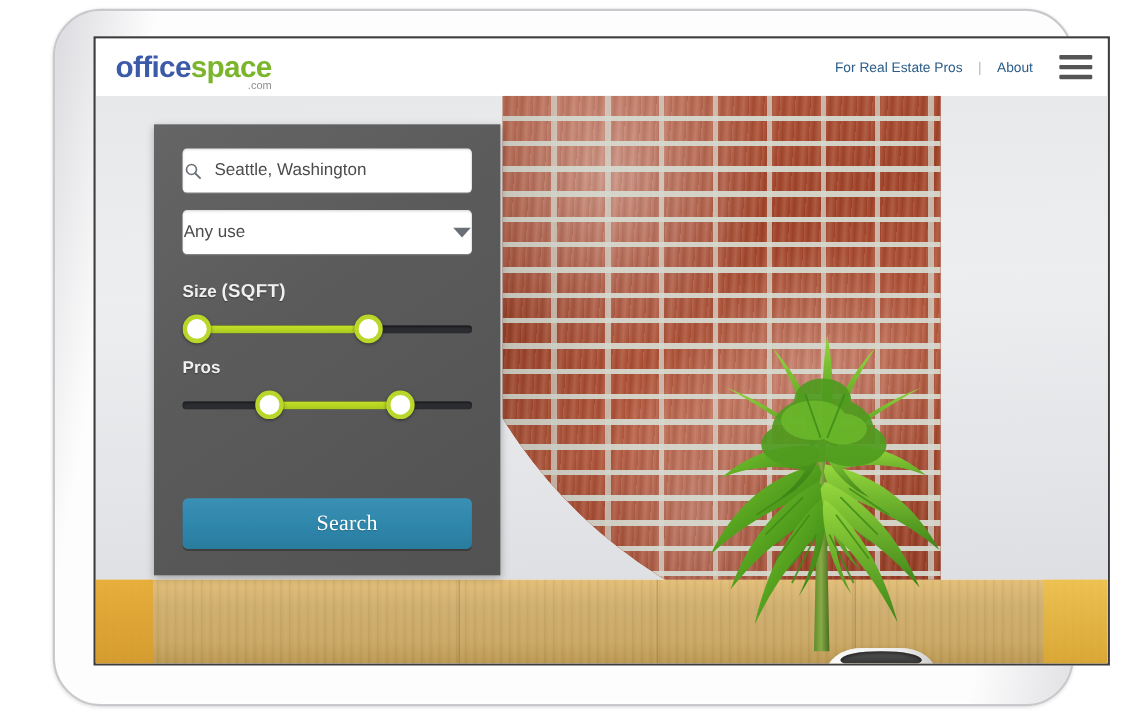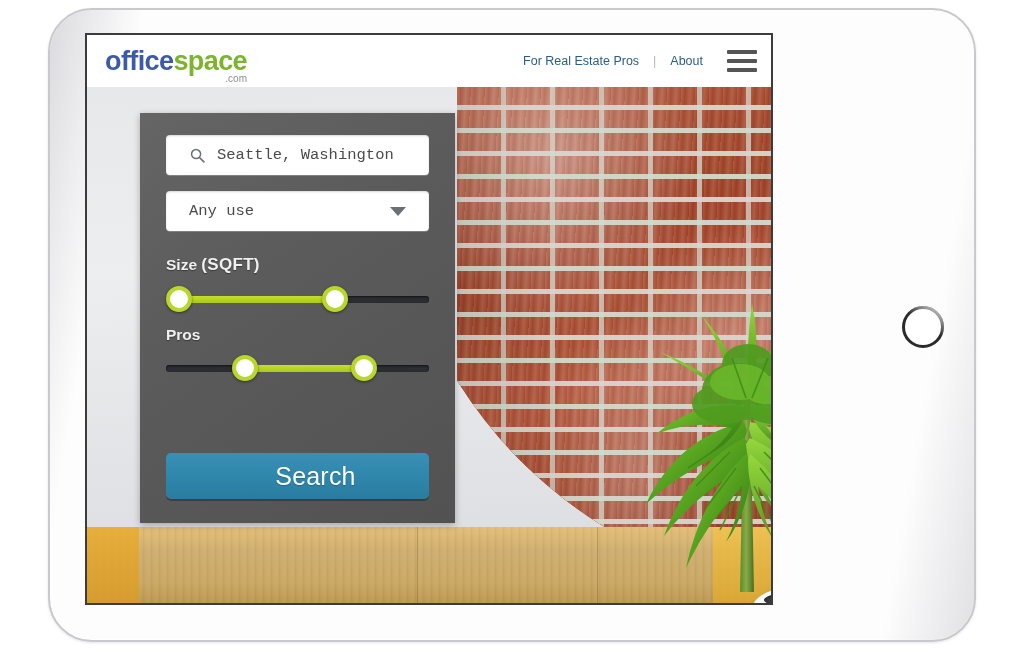--- a/index.html
+++ b/index.html
@@ -73,21 +73,21 @@
     border-radius: 50%;
     background: linear-gradient(215deg, rgba(255,255,255,0.95) 0%, rgba(255,255,255,0) 45%);
     pointer-events: none;
   }
 
   
   .screen {
     position: absolute;
     left: 85px;
     top: 33px;
-    width: 688px;
+    width: 924px;
     height: 572px;
     background: #ffffff;
     border: 2px solid #3c3c3c;
     overflow: hidden;
   }
 
   
   .site-header {
     position: relative;
     height: 52px;
@@ -291,23 +291,22 @@
 
   .field {
     position: relative;
     height: 40px;
     background: #ffffff;
     border-radius: 4px;
     box-shadow: 0 1px 0 rgba(255,255,255,0.22),
                 inset 0 1px 2px rgba(0,0,0,0.16);
     display: flex;
     align-items: center;
-    padding: 0 23px;
+    padding: 0 1px;
     margin-bottom: 16px;
-    font-family: Liberation Mono, monospace;
   }
   .field .search-icon {
     width: 17px; height: 17px;
     margin-right: 11px;
     flex: none;
   }
   .field-value {
     font-size: 15.5px;
     color: #4b4b4b;
   }
@@ -363,22 +362,22 @@
   .search-button {
     position: absolute;
     left: 26px;
     right: 26px;
     bottom: 24px;
     height: 46px;
     border: none;
     border-radius: 5px;
     background: linear-gradient(180deg, #3a90b4 0%, #2e86ab 55%, #2a7c9e 100%);
     color: #ffffff;
-    font-size: 25px;
-    font-family: Liberation Sans, sans-serif;
+    font-size: 20px;
+    font-family: Liberation Serif, serif;
     letter-spacing: 0.2px;
     cursor: pointer;
     box-shadow: 0 2px 0 rgba(0,0,0,0.28);
     text-shadow: 0 1px 1px rgba(0,0,0,0.22);
     padding-left: 36px;
   }
 </style>
 </head>
 <body>
 

